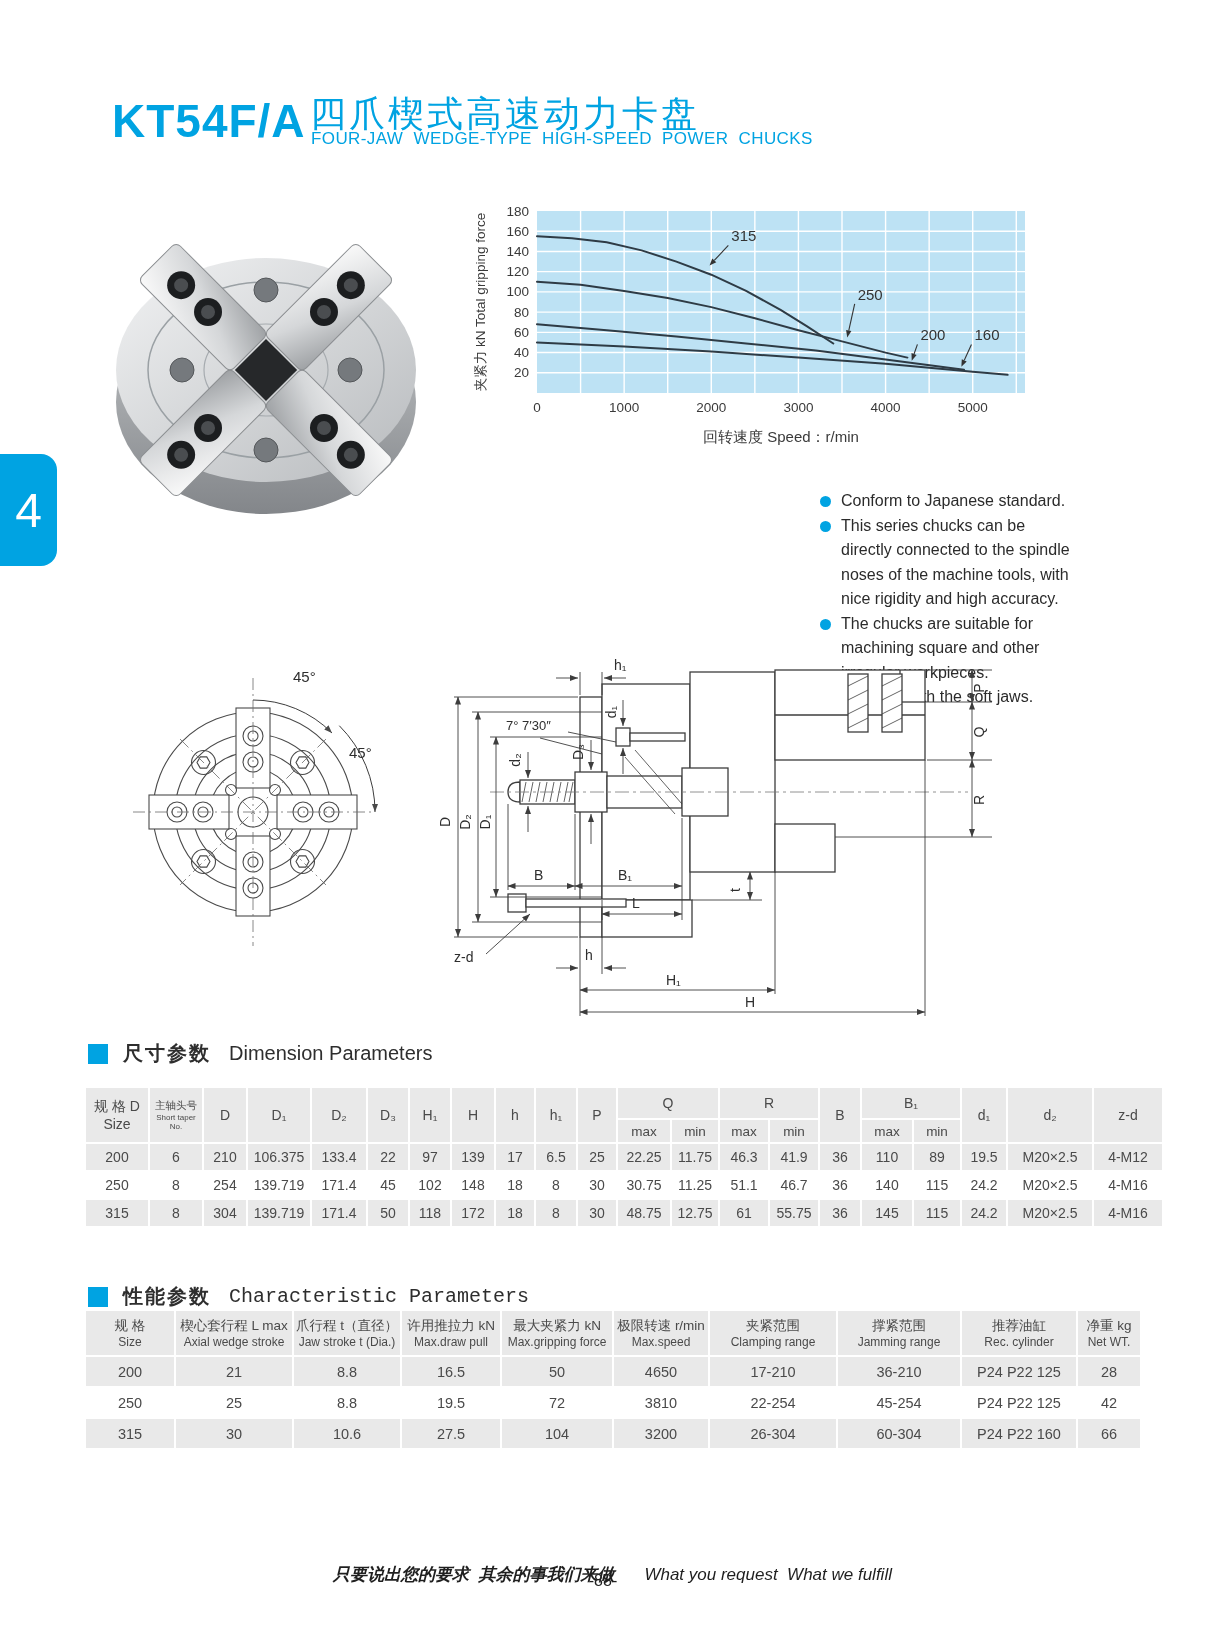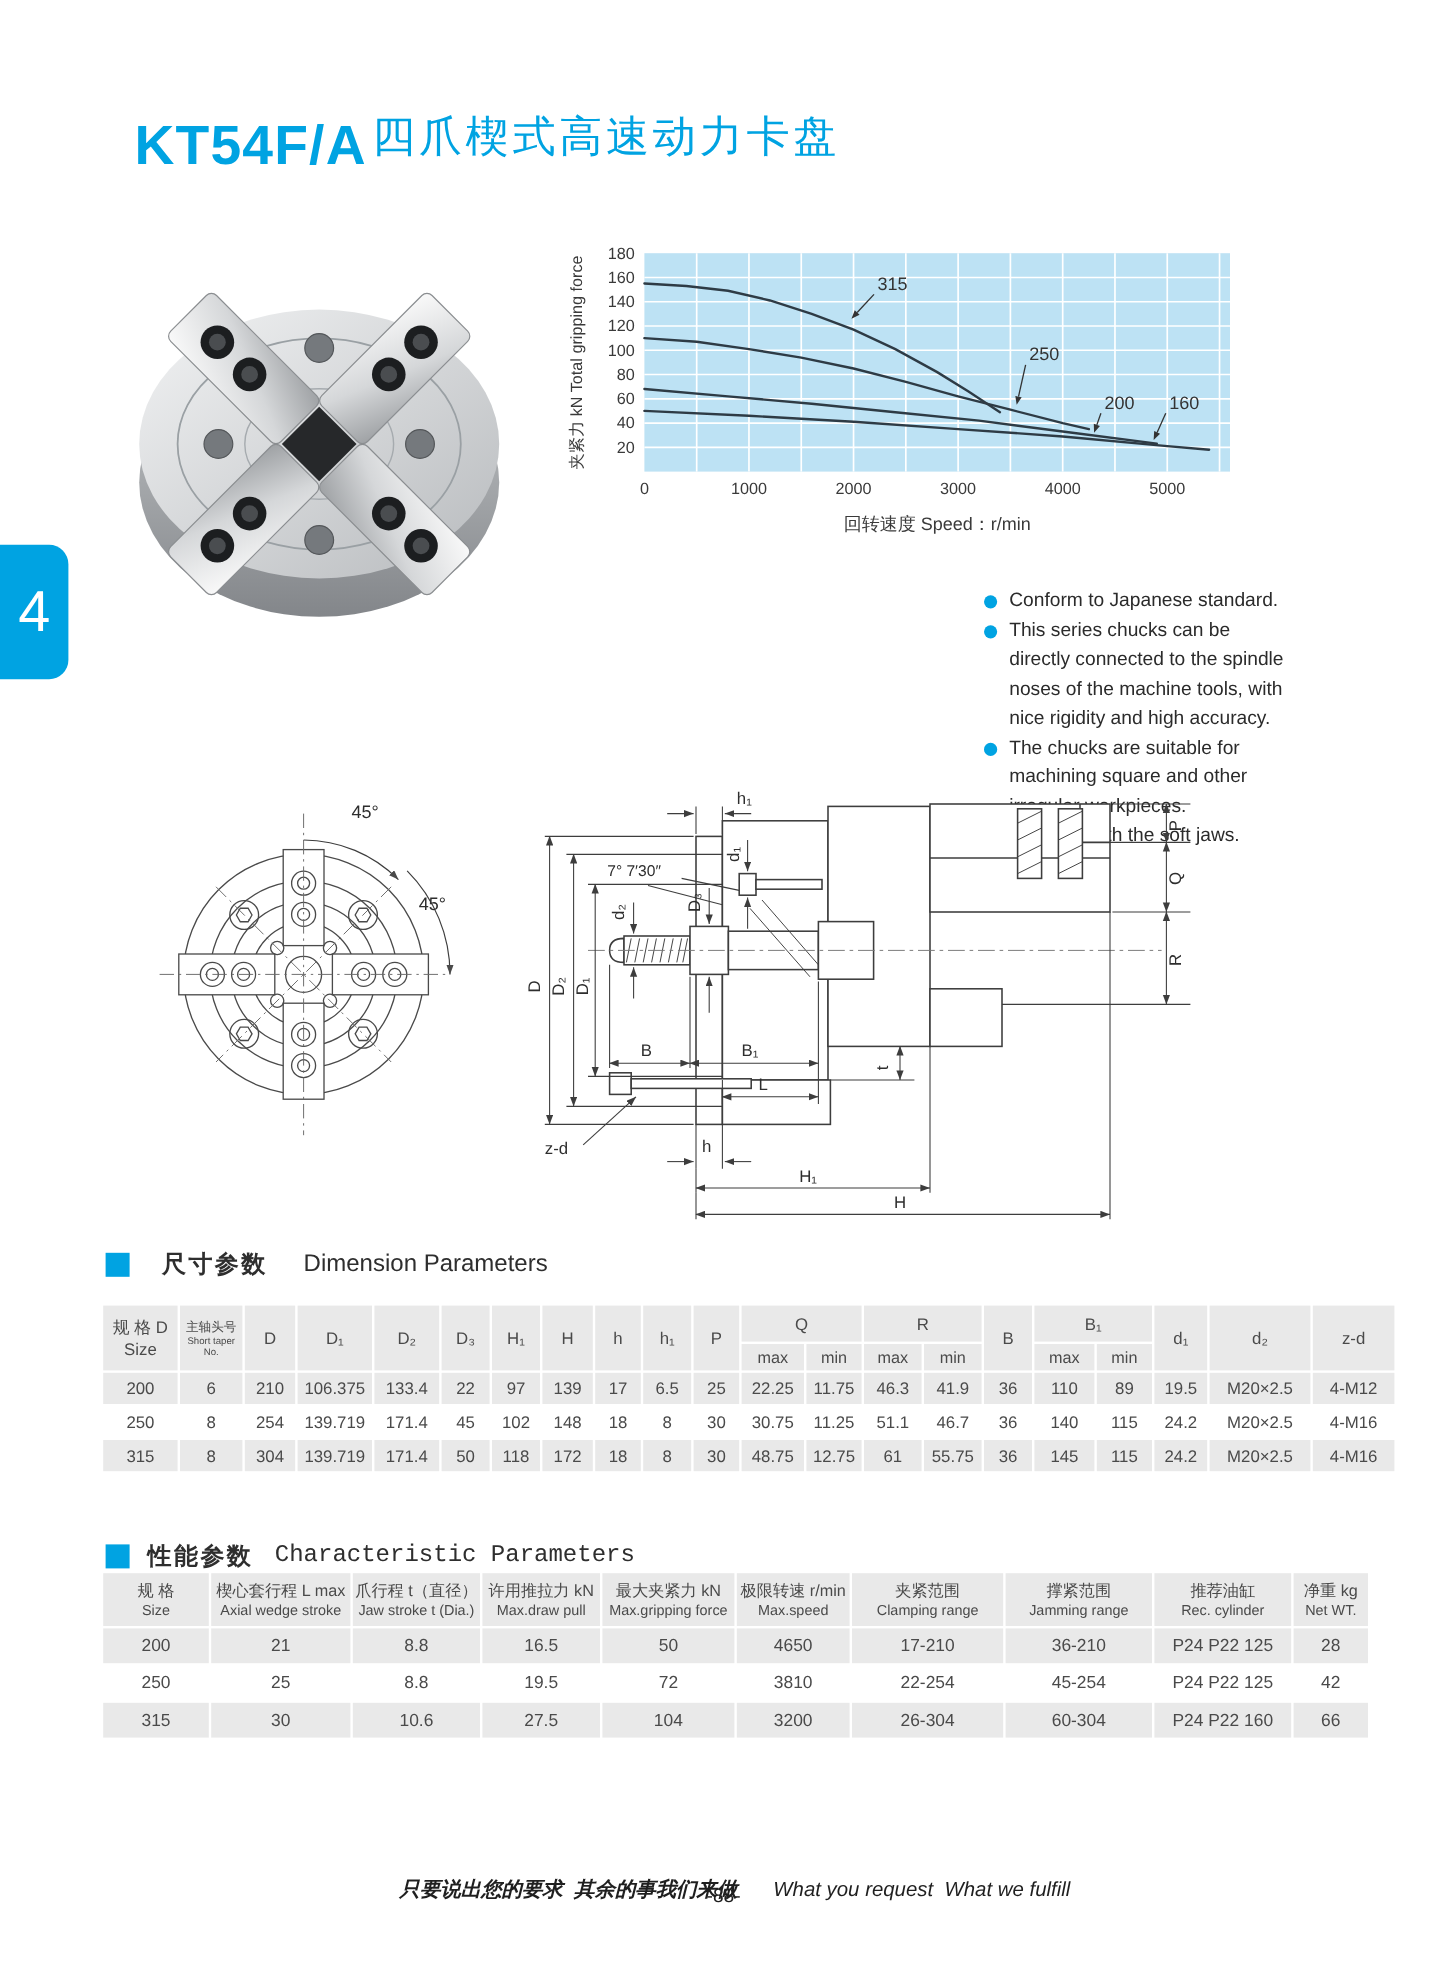--- a/index.html
+++ b/index.html
@@ -18,21 +18,21 @@
   .blist{ display:flex; flex-direction:column; }
   .cnb{ left:533px; top:500px; width:284px; font-size:19px; line-height:29px; color:#2b2b2b; }
   .enb{ left:820px; top:489px; width:256px; font-size:16px; line-height:24.5px; color:#2b2b2b; }
   .bullet{ display:flex; align-items:flex-start; }
   .dot{ width:11px; height:11px; border-radius:50%; background:var(--accent); flex:none; margin:9px 10px 0 0; }
   .enb .dot{ margin-top:7px; }
 
   .sechead{ display:flex; align-items:center; font-size:20px; color:#2e2e2e; }
   .sechead .sq{ width:20px; height:20px; background:var(--accent); margin-right:15px; }
   .sechead .cn{ font-weight:bold; letter-spacing:2px; margin-right:18px; }
-  #dimhead{ left:88px; top:1040px;gap:12px; }
+  #dimhead{ left:88px; top:1040px; }
   #charhead{ left:88px; top:1283px;font-family:Liberation Mono, monospace; }
 
   .ptable{ position:absolute; border-collapse:separate; border-spacing:2px; table-layout:fixed; color:#4a4a4a; }
   .ptable th,.ptable td{ background:var(--rowgray); text-align:center; vertical-align:middle; font-weight:normal; padding:0; overflow:hidden; }
   .ptable tbody tr:nth-child(even) td{ background:#fff; }
   #dimtable{ left:84px; top:1086px; width:1040px; font-size:14px; }
   #dimtable thead tr:first-child th{ height:30px; }
   #dimtable thead tr:last-child th{ height:22px; font-size:13.5px; }
   #dimtable tbody td{ height:26px; }
   #chartable{ left:84px; top:1309px; width:1040px; font-size:14.5px; }
@@ -49,20 +49,21 @@
 
   svg text{ font-family:"Liberation Sans","DejaVu Sans",sans-serif; }
 </style>
 </head>
 <body>
 
 <div class="page">
 
   <div class="abs model">KT54F/A</div>
   <div class="abs tcn">四爪楔式高速动力卡盘</div>
+  <div class="abs ten">FOUR-JAW  WEDGE-TYPE  HIGH-SPEED  POWER  CHUCKS</div>
 
   <div class="abs tab">4</div>
 
   <svg class="abs" style="left:98px;top:186px" width="336" height="336" viewBox="0 0 336 336">
     <defs>
       <linearGradient id="gFace" x1="0" y1="0" x2="1" y2="1">
           <stop offset="0" stop-color="#f2f3f4"></stop>
           <stop offset="1" stop-color="#b7babd"></stop>
         </linearGradient>
       <linearGradient id="gSide" x1="0" y1="0" x2="0" y2="1">

